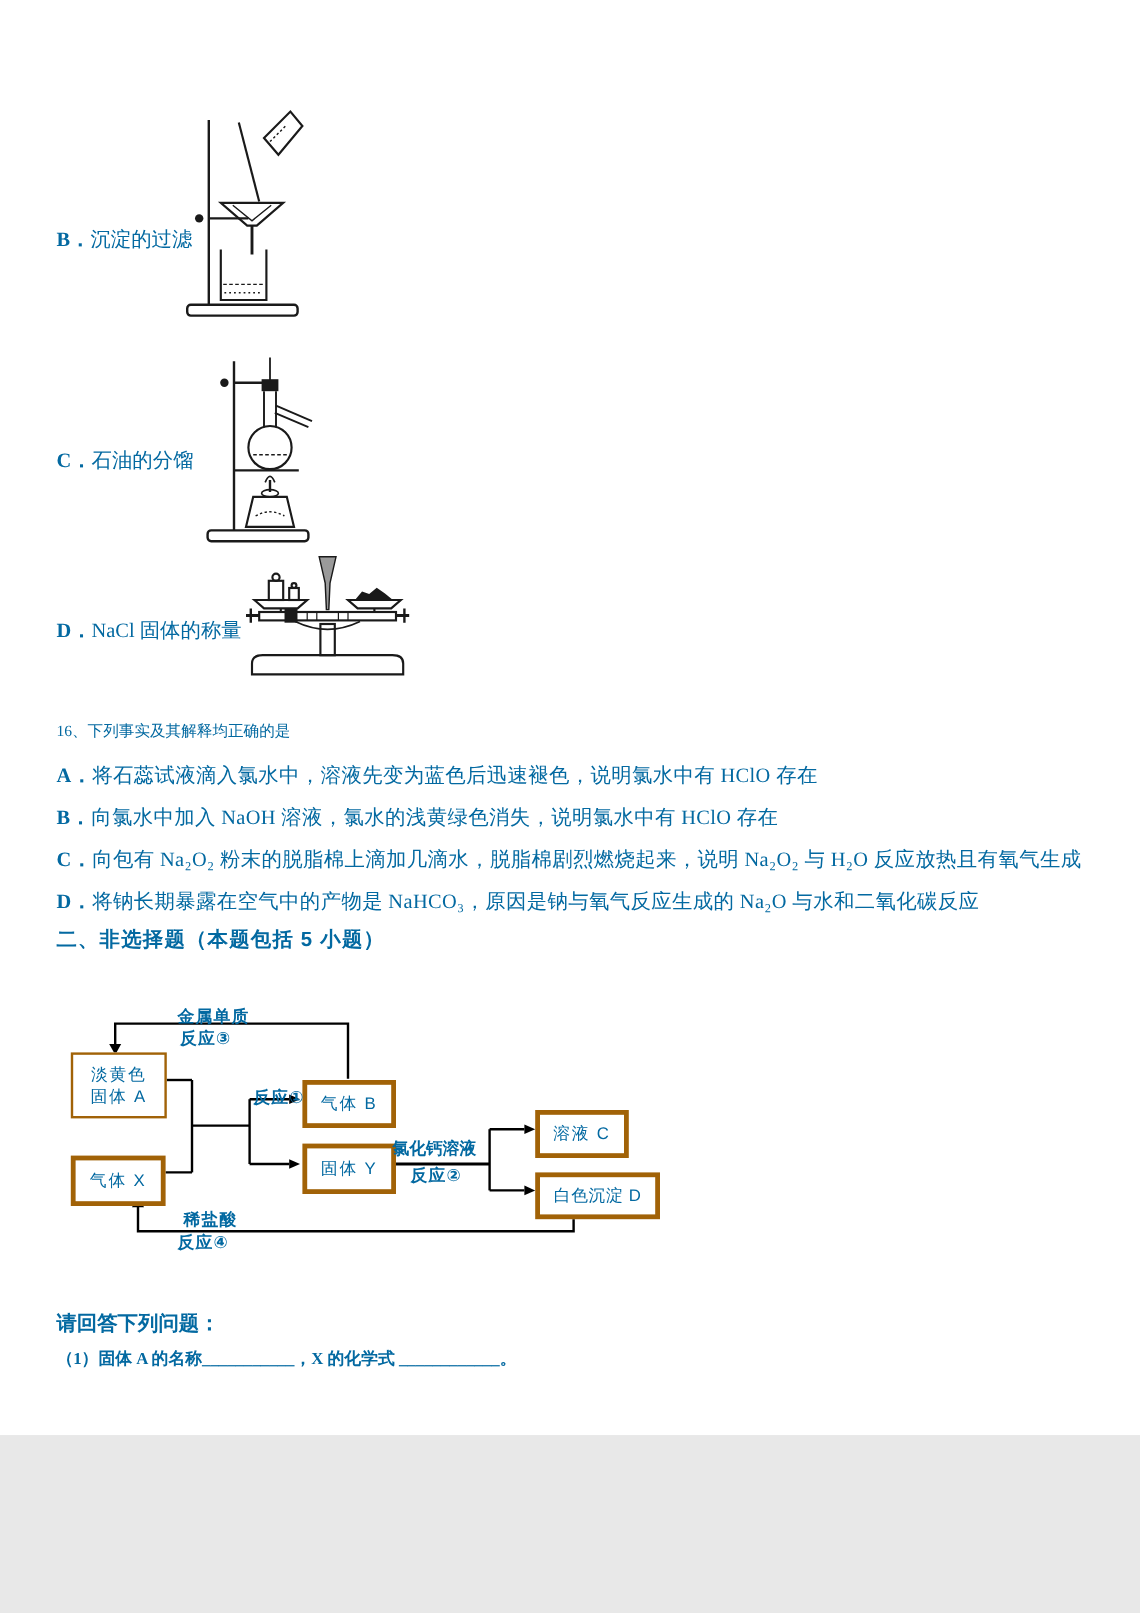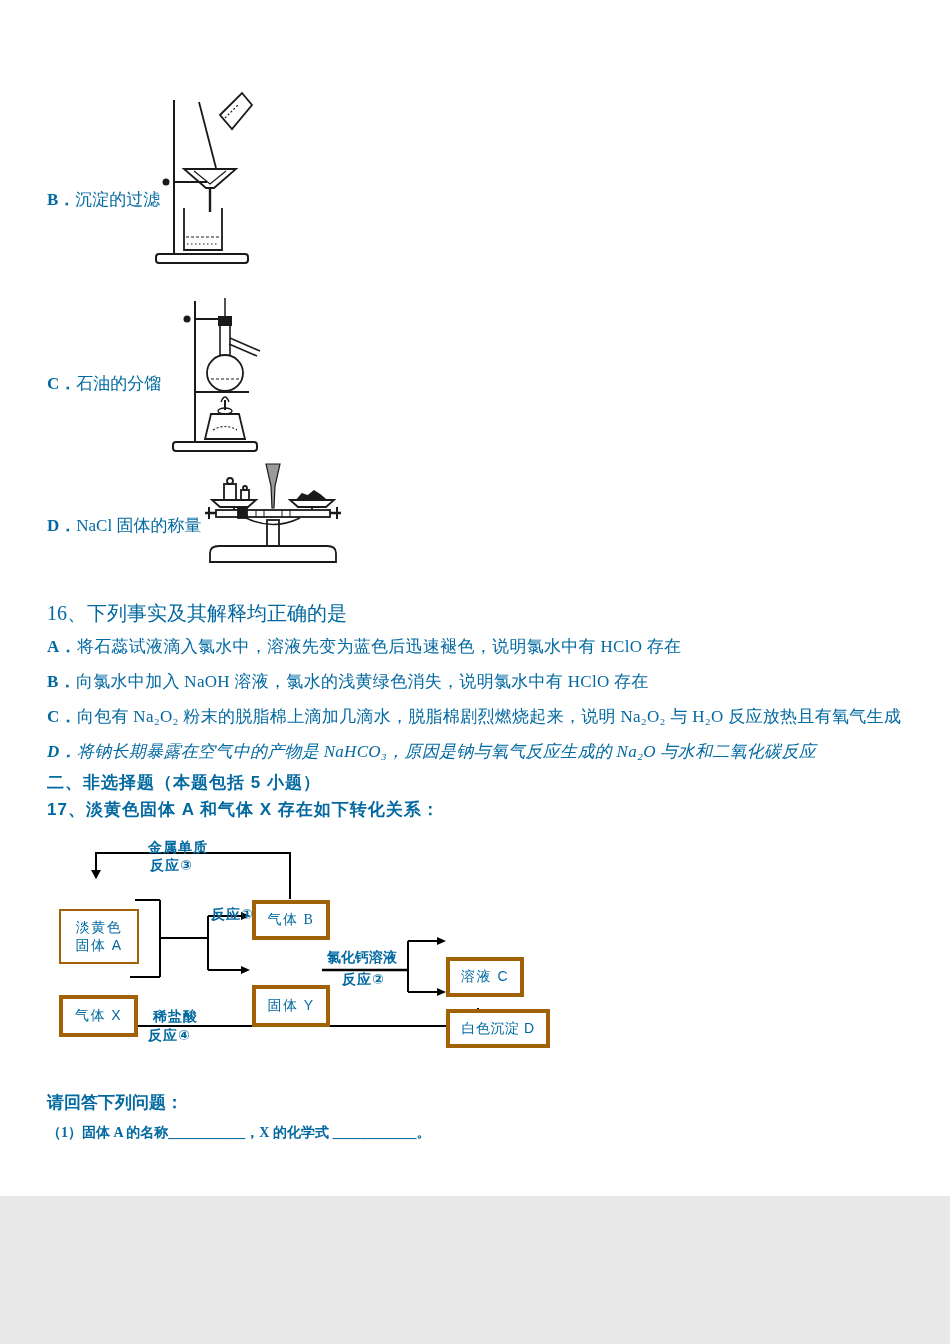--- a/index.html
+++ b/index.html
@@ -7,30 +7,30 @@
     position:relative;width:950px;height:1196px;margin:0 auto;
     background:#ffffff;color:#0369a1;
     font-family:"Liberation Serif","DejaVu Serif",serif;
     overflow:hidden;
   }
   .abs{position:absolute;white-space:nowrap;}
   .cap{font-size:17px;}
   .cap .ltr{font-weight:bold;}
   .optline{font-size:17px;letter-spacing:0.3px;}
   .optline .ltr{font-weight:bold;}
-  .stem{font-size:20px;}
+  .stem{font-size:13px;}
   .sect{font-size:17px;font-weight:bold;font-family:"Liberation Sans","DejaVu Sans",sans-serif;letter-spacing:1px;}
   .prompt{font-size:17px;font-weight:600;}
   .subq{font-size:14px;font-weight:600;}
   .fig{position:absolute;}
   .fc-box{
     position:absolute;border:4px solid #a16207;background:#fff;
     display:flex;align-items:center;justify-content:center;text-align:center;
     font-family:"Liberation Sans","DejaVu Sans",sans-serif;
-    font-size:14px;letter-spacing:1.5px;line-height:1.25;margin-top:32px;
+    font-size:14px;letter-spacing:1.5px;line-height:1.25;
   }
   .fc-label{
     position:absolute;white-space:nowrap;
     font-family:"Liberation Sans","DejaVu Sans",sans-serif;
     font-size:14px;font-weight:600;letter-spacing:1px;
   }
 </style>
 </head>
 <body>
 
@@ -127,26 +127,25 @@
   <div class="abs stem" style="left:47px;top:600px;">16、下列事实及其解释均正确的是</div>
   <div class="abs optline" style="left:47px;top:635px;">
     <span class="ltr">A．</span><span>将石蕊试液滴入氯水中，溶液先变为蓝色后迅速褪色，说明氯水中有 HClO 存在</span>
   </div>
   <div class="abs optline" style="left:47px;top:670px;">
     <span class="ltr">B．</span><span>向氯水中加入 NaOH 溶液，氯水的浅黄绿色消失，说明氯水中有 HClO 存在</span>
   </div>
   <div class="abs optline" style="left:47px;top:705px;">
     <span class="ltr">C．</span><span>向包有 Na₂O₂ 粉末的脱脂棉上滴加几滴水，脱脂棉剧烈燃烧起来，说明 Na₂O₂ 与 H₂O 反应放热且有氧气生成</span>
   </div>
-  <div class="abs optline" style="left:47px;top:740px;font-style:italic;">
+  <div class="abs optline" style="left:47px;top:740px;">
     <span class="ltr">D．</span><span>将钠长期暴露在空气中的产物是 NaHCO₃，原因是钠与氧气反应生成的 Na₂O 与水和二氧化碳反应</span>
   </div>
 
   <div class="abs sect" style="left:47px;top:771px;">二、非选择题（本题包括 5 小题）</div>
-  <div class="abs sect" style="left:47px;top:798px;">17、淡黄色固体 A 和气体 X 存在如下转化关系：</div>
 
   <svg class="fig" style="left:40px;top:835px;" width="520" height="215" viewBox="0 0 520 215">
     <g stroke="#000" fill="none" stroke-width="2">
       <path d="M56,43 V18 H250 V64"></path>
       <path d="M95,65 H120"></path>
       <path d="M90,142 H120"></path>
       <path d="M120,65 V142"></path>
       <path d="M120,103 H168"></path>
       <path d="M168,81 V135"></path>
       <path d="M168,81 H201"></path>
@@ -167,21 +166,21 @@
     </g>
   </svg>
 
   <div class="fc-box" style="left:59px;top:877px;width:76px;height:51px;border-width:2.5px;">
     <div>
       <div>淡黄色</div>
       <div>固体 A</div>
     </div>
   </div>
   <div class="fc-box" style="left:59px;top:963px;width:71px;height:34px;">气体 X</div>
-  <div class="fc-box" style="left:252px;top:868px;width:70px;height:32px;font-family:Liberation Serif, serif;">气体 B</div>
+  <div class="fc-box" style="left:252px;top:900px;width:70px;height:32px;">气体 B</div>
   <div class="fc-box" style="left:252px;top:953px;width:70px;height:34px;">固体 Y</div>
   <div class="fc-box" style="left:446px;top:925px;width:70px;height:32px;">溶液 C</div>
   <div class="fc-box" style="left:446px;top:977px;width:96px;height:31px;letter-spacing:0.5px;">白色沉淀 D</div>
 
   <div class="fc-label" style="left:148px;top:839px;">金属单质</div>
   <div class="fc-label" style="left:150px;top:857px;">反应③</div>
   <div class="fc-label" style="left:164px;top:906px;margin-left:47px;">反应①</div>
   <div class="fc-label" style="left:327px;top:949px;letter-spacing:0;">氯化钙溶液</div>
   <div class="fc-label" style="left:342px;top:971px;">反应②</div>
   <div class="fc-label" style="left:153px;top:1008px;">稀盐酸</div>

